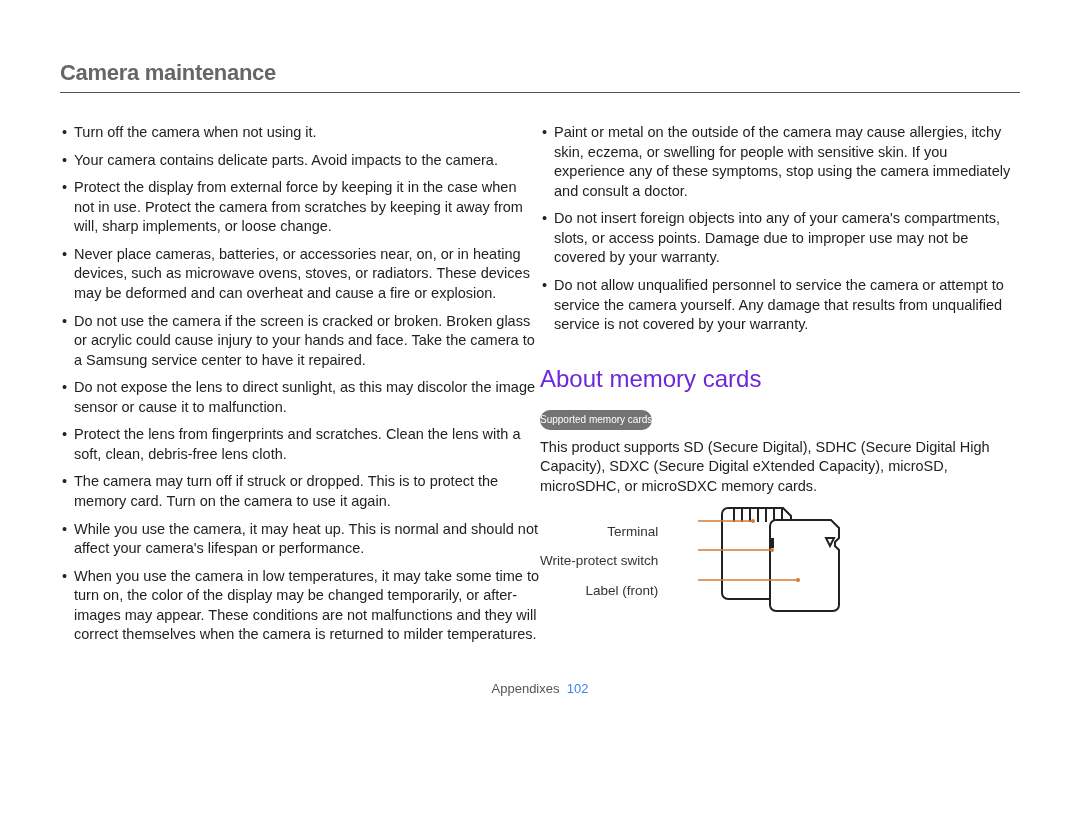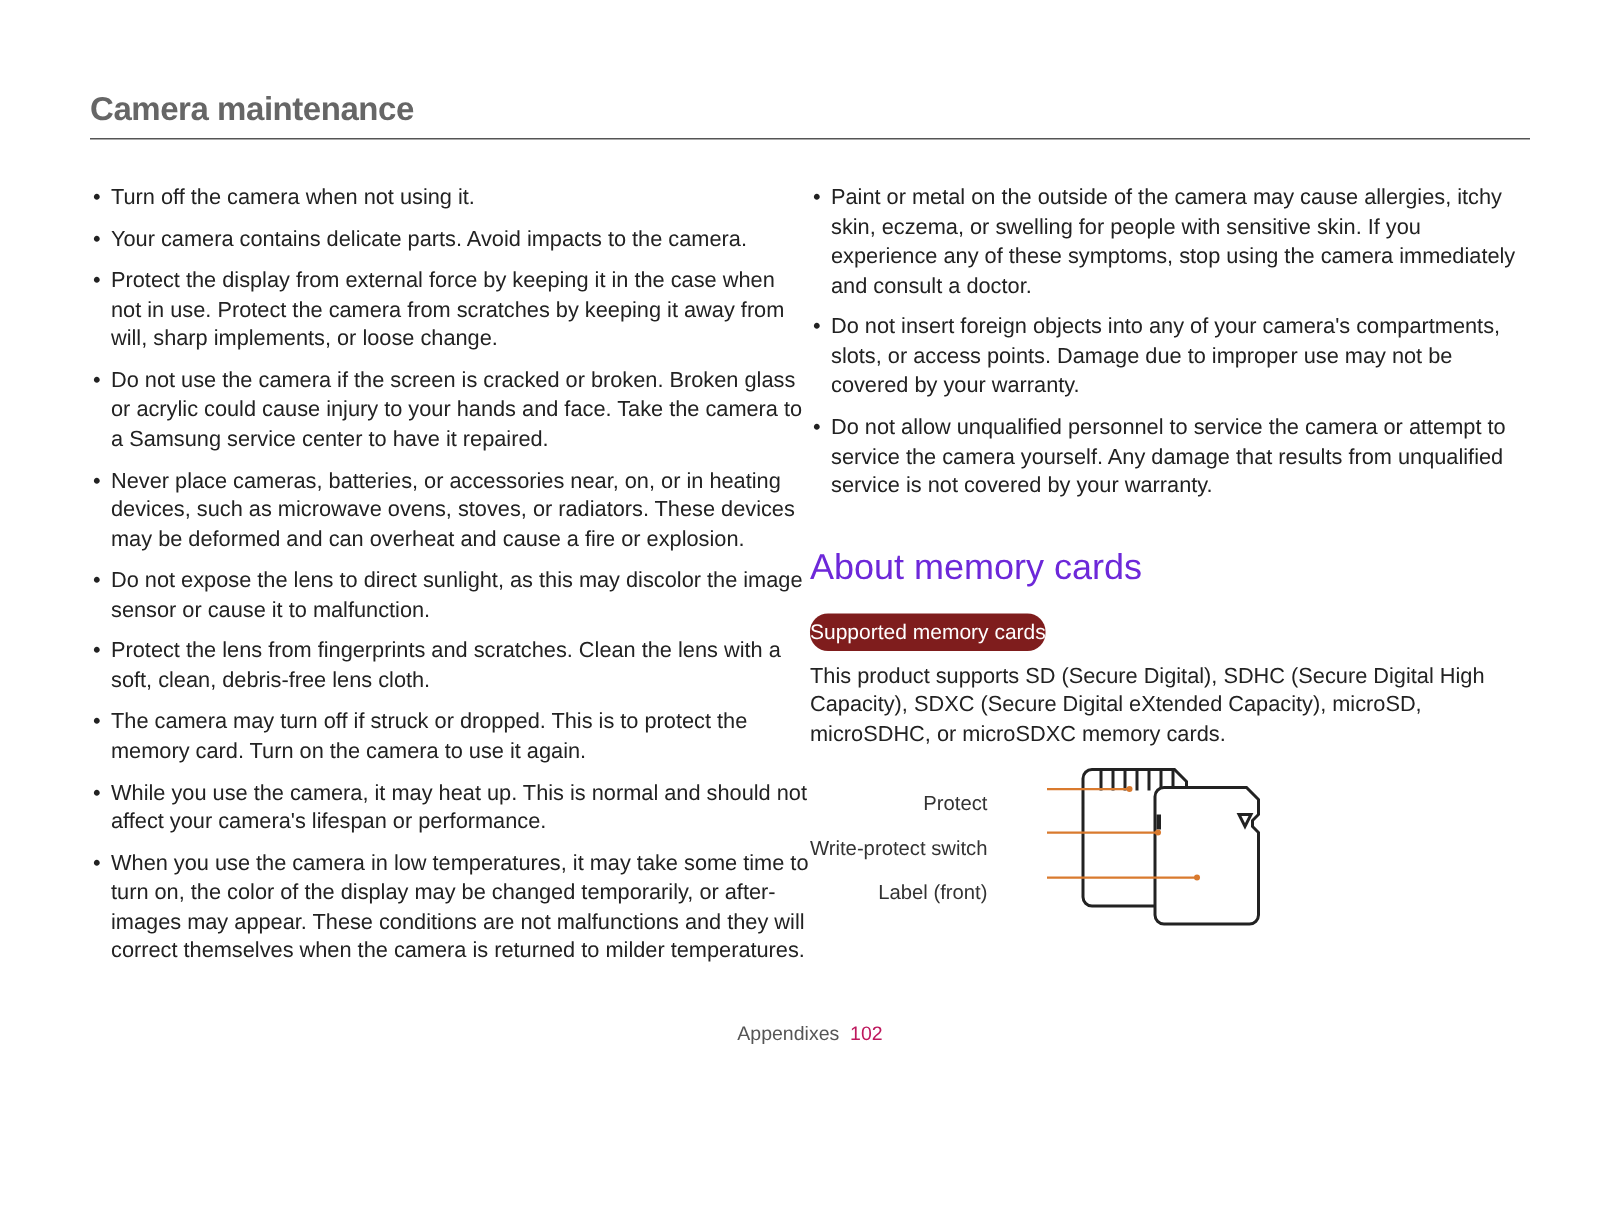--- a/index.html
+++ b/index.html
@@ -6,45 +6,45 @@
   html, body { width: 1080px; height: 815px; background: #fff; font-family: Arial, Helvetica, sans-serif; color: #222; }
   .page { padding: 60px 60px 20px 60px; }
   .header-title { font-size: 22px; font-weight: 700; color: #666; letter-spacing: -0.3px; }
   .divider { border: none; border-top: 1px solid #555; margin-top: 6px; margin-bottom: 30px; }
   .columns { display: flex; }
   .col { flex: 1; font-size: 14.5px; line-height: 1.35; color: #222; }
   ul.bullets { list-style: none; padding-left: 14px; }
   ul.bullets li { position: relative; margin-bottom: 8px; padding-left: 0; }
   ul.bullets li::before { content: "•"; position: absolute; left: -12px; top: 0; }
   .section-title { font-size: 24px; color: #6d28d9; font-weight: 400; margin-top: 28px; margin-bottom: 14px; }
-  .pill { display: inline-block; background: #7f1d1d; color: #fff; border-radius: 12px; padding: 3px 0; font-size: 14px; margin-bottom: 8px; }
+  .pill { display: inline-block; background: #737373; color: #fff; border-radius: 12px; padding: 3px 0; font-size: 10px; margin-bottom: 8px; }
   .para { margin-bottom: 10px; }
   .diagram-block { margin: 8px 0 12px 0; }
   .diagram-row { display: flex; align-items: center; gap: 40px; }
   .labels { text-align: right; font-size: 13.5px; line-height: 2.2; color: #333; }
   .labels div { white-space: nowrap; }
   .footer { text-align: center; font-size: 13px; color: #555; margin-top: 28px; }
-  .footer .pg { color: #be185d; }
+  .footer .pg { color: #3b82f6; }
   svg { display: block; }
 </style>
 </head>
 <body>
 
 <div class="page">
   <div class="header-title">Camera maintenance</div>
   <hr class="divider">
 
   <div class="columns">
     <div class="col">
       <ul class="bullets">
         <li>Turn off the camera when not using it.</li>
         <li>Your camera contains delicate parts. Avoid impacts to the camera.</li>
         <li>Protect the display from external force by keeping it in the case when not in use. Protect the camera from scratches by keeping it away from will, sharp implements, or loose change.</li>
+        <li>Never place cameras, batteries, or accessories near, on, or in heating devices, such as microwave ovens, stoves, or radiators. These devices may be deformed and can overheat and cause a fire or explosion.</li>
         <li>Do not use the camera if the screen is cracked or broken. Broken glass or acrylic could cause injury to your hands and face. Take the camera to a Samsung service center to have it repaired.</li>
-        <li>Never place cameras, batteries, or accessories near, on, or in heating devices, such as microwave ovens, stoves, or radiators. These devices may be deformed and can overheat and cause a fire or explosion.</li>
         <li>Do not expose the lens to direct sunlight, as this may discolor the image sensor or cause it to malfunction.</li>
         <li>Protect the lens from fingerprints and scratches. Clean the lens with a soft, clean, debris-free lens cloth.</li>
         <li>The camera may turn off if struck or dropped. This is to protect the memory card. Turn on the camera to use it again.</li>
         <li>While you use the camera, it may heat up. This is normal and should not affect your camera's lifespan or performance.</li>
         <li>When you use the camera in low temperatures, it may take some time to turn on, the color of the display may be changed temporarily, or after-images may appear. These conditions are not malfunctions and they will correct themselves when the camera is returned to milder temperatures.</li>
       </ul>
     </div>
 
     <div class="col">
       <ul class="bullets">
@@ -53,21 +53,21 @@
         <li>Do not allow unqualified personnel to service the camera or attempt to service the camera yourself. Any damage that results from unqualified service is not covered by your warranty.</li>
       </ul>
 
       <div class="section-title">About memory cards</div>
       <div class="pill">Supported memory cards</div>
       <p class="para">This product supports SD (Secure Digital), SDHC (Secure Digital High Capacity), SDXC (Secure Digital eXtended Capacity), microSD, microSDHC, or microSDXC memory cards.</p>
 
       <div class="diagram-block">
         <div class="diagram-row">
           <div class="labels">
-            <div>Protect</div>
+            <div>Terminal</div>
             <div>Write-protect switch</div>
             <div>Label (front)</div>
           </div>
           <svg width="175" height="110" viewBox="0 0 175 110">
 
             <g fill="none" stroke="#222" stroke-width="2">
               <path d="M30 2 h55 l8 8 v10 l-4 4 v4 l4 4 v55 a6 6 0 0 1 -6 6 h-57 a6 6 0 0 1 -6 -6 v-79 a6 6 0 0 1 6 -6 z"></path>
 
               <line x1="36" y1="2" x2="36" y2="16"></line>
               <line x1="44" y1="2" x2="44" y2="16"></line>

